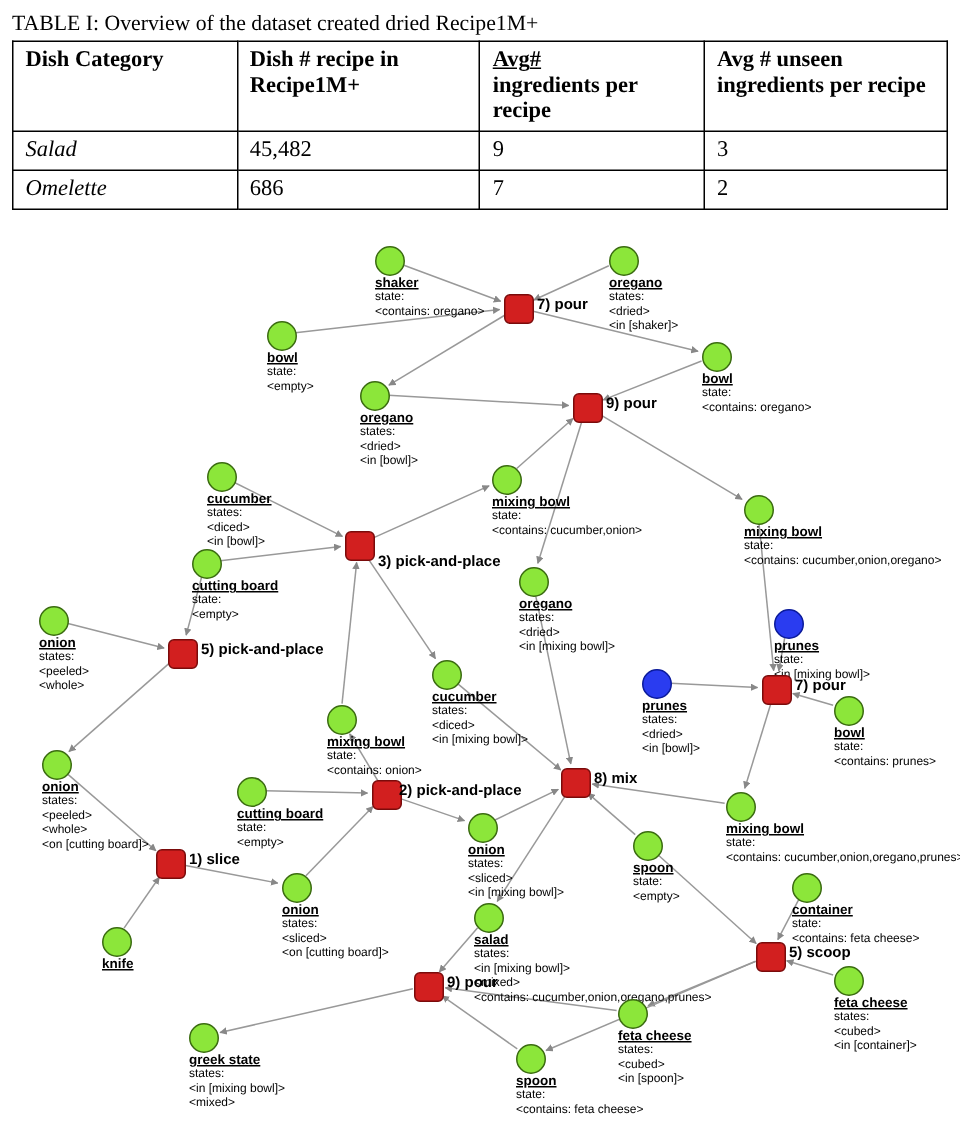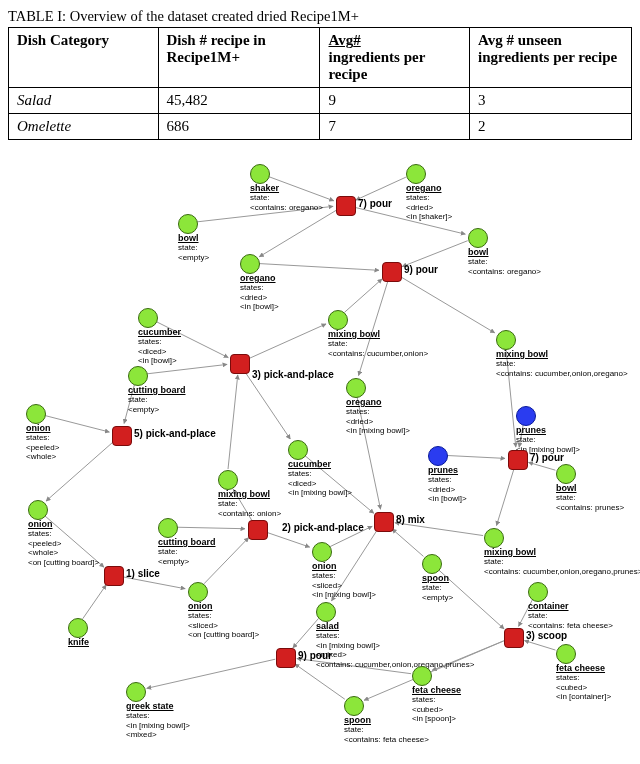--- a/index.html
+++ b/index.html
@@ -294,37 +294,37 @@
       <div class="node" style="left: 104px; top: 276px;">
         <div class="sq"></div>
         <div class="act" style="left: 22px; top: 3px;">5) pick-and-place</div>
       </div>
       <div class="node" style="left: 96px; top: 416px;">
         <div class="sq"></div>
         <div class="act" style="left: 22px; top: 3px;">1) slice</div>
       </div>
       <div class="node" style="left: 240px; top: 370px;">
         <div class="sq"></div>
-        <div class="act" style="left: 34px; top: 3px;">2) pick-and-place</div>
+        <div class="act" style="left: 18px; top: 3px;">2) pick-and-place</div>
       </div>
       <div class="node" style="left: 222px; top: 204px;">
         <div class="sq"></div>
         <div class="act" style="left: 22px; top: 16px;">3) pick-and-place</div>
       </div>
       <div class="node" style="left: 328px; top: 46px;">
         <div class="sq"></div>
         <div class="act" style="left: 22px; top: 3px;">7) pour</div>
       </div>
       <div class="node" style="left: 374px; top: 112px;">
         <div class="sq"></div>
         <div class="act" style="left: 22px; top: 3px;">9) pour</div>
       </div>
       <div class="node" style="left: 496px; top: 478px;">
         <div class="sq"></div>
-        <div class="act" style="left: 22px; top: 3px;">3) scoop</div>
+        <div class="act" style="left: 22px; top: 3px;">5) scoop</div>
       </div>
       <div class="node" style="left: 500px; top: 300px;">
         <div class="sq"></div>
         <div class="act" style="left: 22px; top: 3px;">7) pour</div>
       </div>
       <div class="node" style="left: 366px; top: 362px;">
         <div class="sq"></div>
         <div class="act" style="left: 22px; top: 3px;">8) mix</div>
       </div>
       <div class="node" style="left: 268px; top: 498px;">

